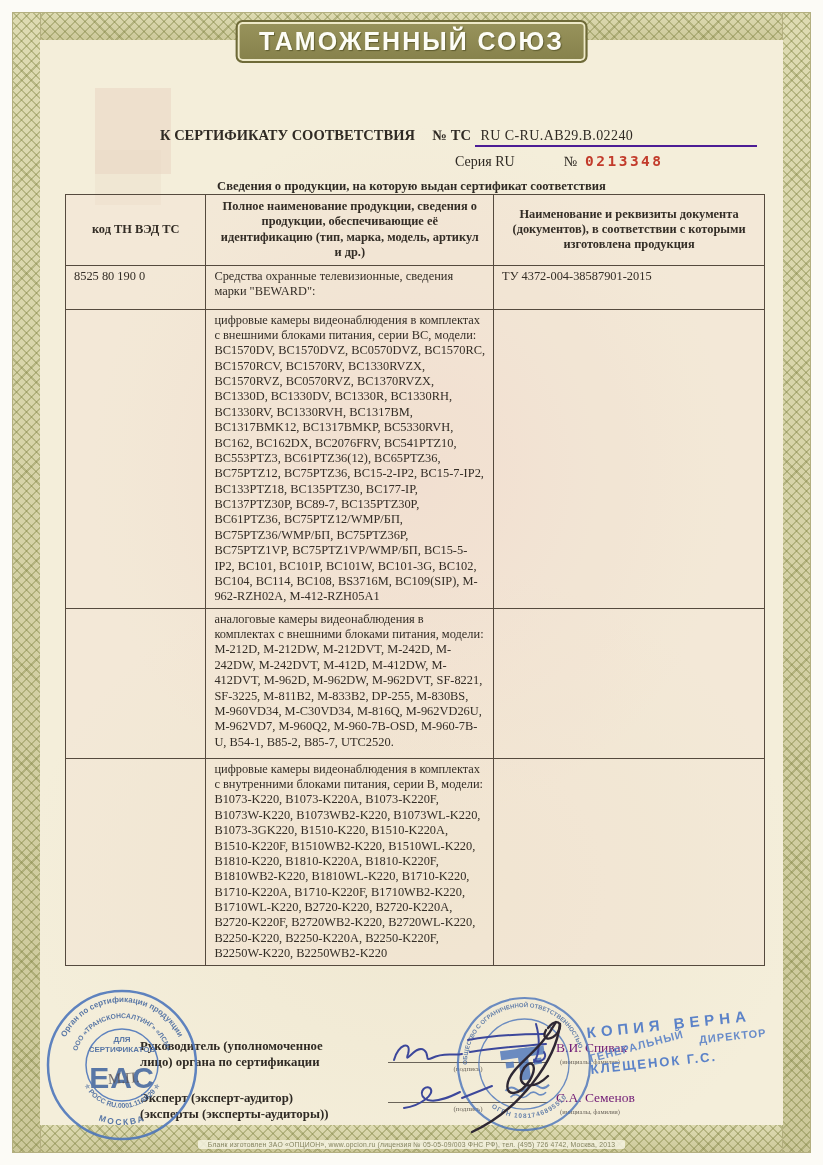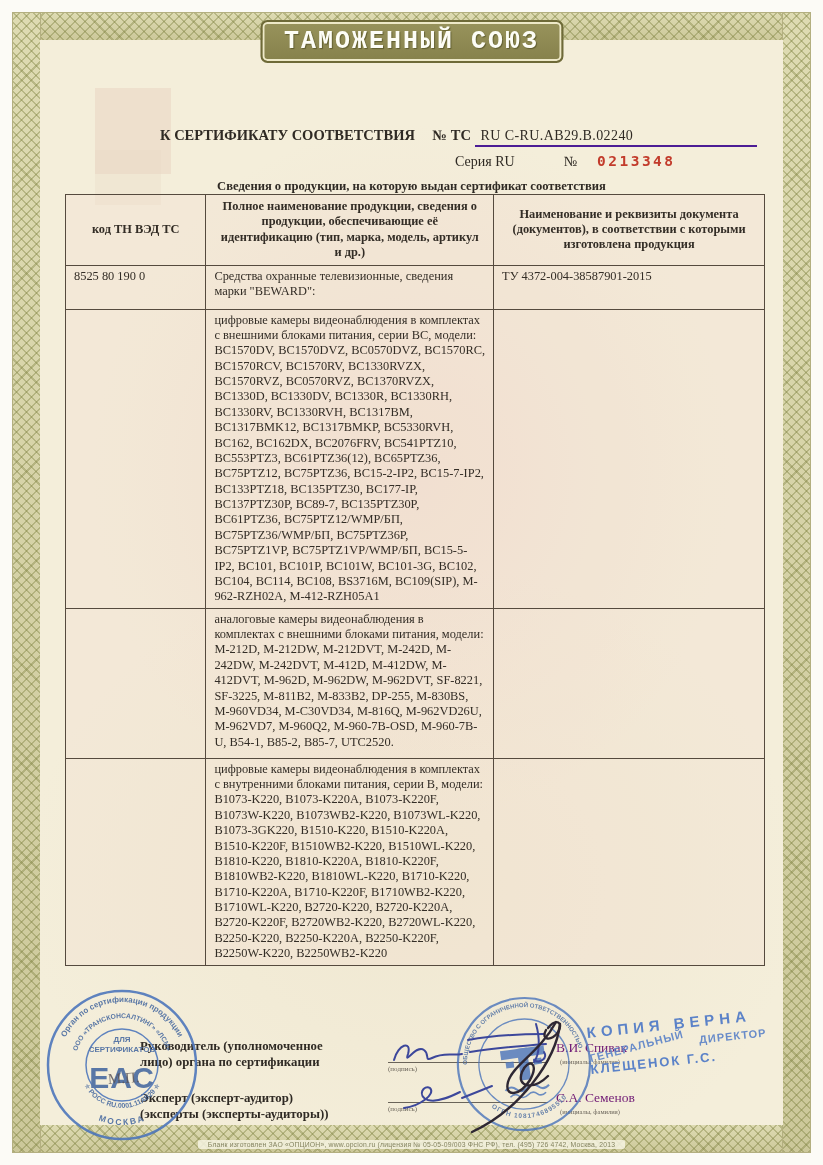--- a/index.html
+++ b/index.html
@@ -18,49 +18,49 @@
   .inner{position:absolute;inset:40px;
     background:
       radial-gradient(ellipse 60% 45% at 50% 40%, rgba(235,203,194,.35), transparent 72%),
       radial-gradient(ellipse 70% 40% at 50% 78%, rgba(228,214,186,.25), transparent 75%),
       #f4eeda;}
   .patch{position:absolute;background:#e9d6c2;opacity:.55;}
   
   .banner{position:absolute;top:20px;left:50%;transform:translateX(-50%);
     background:linear-gradient(#98935c,#86814b);border:2px solid #6e6a38;border-radius:7px;
     box-shadow:inset 0 0 0 2px #eee9c8;padding:5px 22px;z-index:5;}
-  .banner span{font-family:Liberation Mono, monospace;font-weight:bold;
+  .banner span{font-family:Liberation Sans, sans-serif;font-weight:bold;
     font-size:25px;letter-spacing:2px;color:#fdfdf6;text-shadow:1px 1px 1px rgba(60,58,20,.55);}
   
   .title{position:absolute;top:88px;left:0;right:0;text-align:center;font-weight:bold;
     font-size:22px;letter-spacing:1.5px;color:#2f2a24;}
   .cert-line{position:absolute;top:127px;left:160px;font-size:14.5px;font-weight:bold;color:#2f2a24;}
   .cert-line .no-label{margin-left:14px;text-align:center;}
   .cert-value{display:inline-block;font-weight:normal;font-size:14px;min-width:272px;
     border-bottom:2px solid #4c1d95;padding:0 4px 1px 6px;letter-spacing:.4px;}
   .series-line{position:absolute;top:153px;left:455px;font-size:14px;color:#2f2a24;}
   .series-line .num-sign{margin-left:46px;}
   .series-no{color:#c23b2b;font-family:"DejaVu Sans Mono",monospace;font-weight:bold;
-    font-size:14.5px;letter-spacing:2.5px;margin-left:16px;}
+    font-size:14.5px;letter-spacing:2.5px;margin-left:4px;}
   .tbl-caption{position:absolute;top:179px;left:0;right:0;text-align:center;
     font-weight:bold;font-size:12.6px;color:#2f2a24;}
   
   .cert-table{position:absolute;top:194px;left:65px;width:700px;border-collapse:collapse;
     background:rgba(240,214,204,.22);}
   .cert-table th,.cert-table td{border:1.5px solid #554a3e;vertical-align:top;
     font-size:12.4px;line-height:1.24;padding:3px 8px;color:#332d26;}
   .cert-table th{font-weight:bold;text-align:center;vertical-align:middle;padding:4px 10px;}
   .col-code{width:132px;}
   .col-name{width:288px;}
   .col-doc{width:272px;}
   
   .sig-label{position:absolute;width:258px;font-weight:bold;font-size:12.8px;
     line-height:1.28;color:#2f2a24;}
   .sig-line{position:absolute;height:0;border-bottom:1px solid #6a6459;}
-  .sig-caption{position:absolute;font-size:7px;color:#6b655b;}
+  .sig-caption{position:absolute;text-align:center;font-size:7px;color:#6b655b;}
   .sig-name{position:absolute;font-size:13.5px;color:#701a75;}
   .name-caption{position:absolute;font-size:6.5px;color:#6b655b;}
   
   .stamp-svg{position:absolute;opacity:.88;}
   .ring-txt{fill:#44679f;font-family:"Liberation Sans","DejaVu Sans",sans-serif;font-weight:bold;}
   .copy-stamp{position:absolute;left:588px;top:1012px;width:230px;transform:rotate(-6deg);
     color:#5b82c8;font-family:"Liberation Sans","DejaVu Sans",sans-serif;font-weight:bold;z-index:6;}
   .copy-l1{font-size:15px;letter-spacing:5px;}
   .copy-l2{font-size:11px;letter-spacing:1px;transform:rotate(-9deg);display:inline-block;margin-top:4px;opacity:.9;}
   .copy-l3{font-size:11px;letter-spacing:1px;display:inline-block;margin-left:10px;opacity:.9;}

